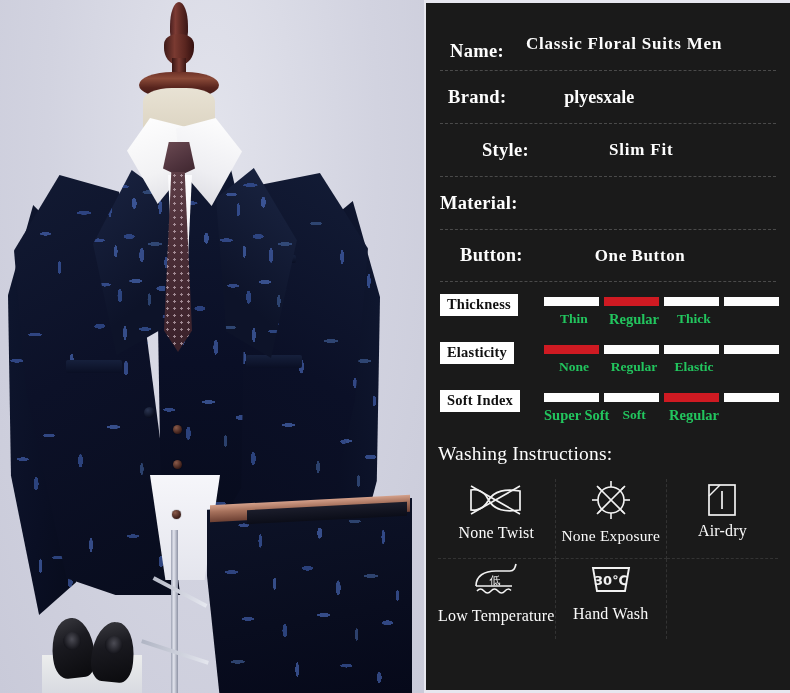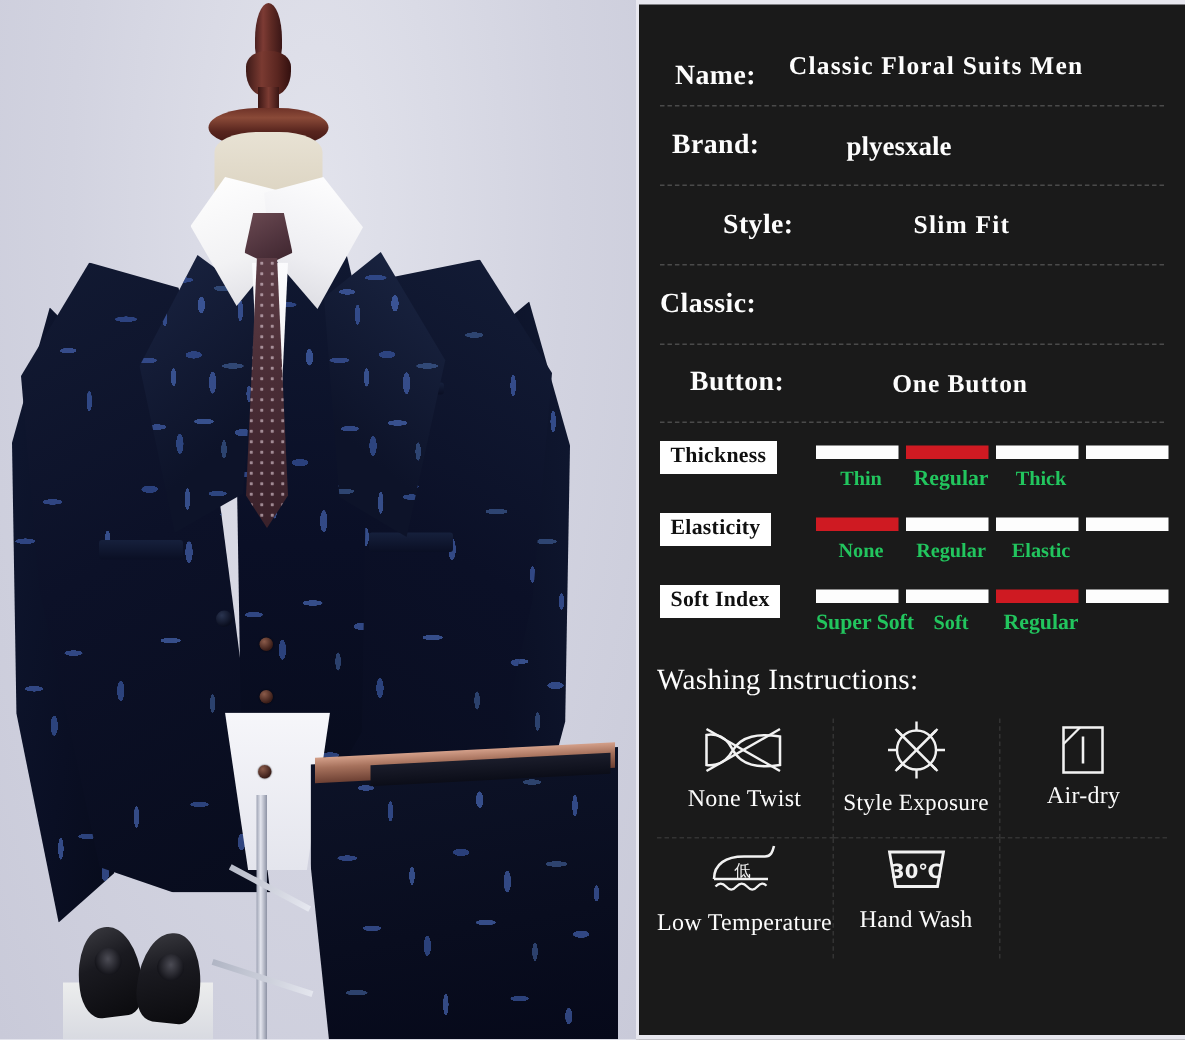--- a/index.html
+++ b/index.html
@@ -512,21 +512,21 @@
       </div>
       <div class="spec-row r-brand">
         <span class="spec-key">Brand:</span>
         <span class="spec-val">plyesxale</span>
       </div>
       <div class="spec-row r-style">
         <span class="spec-key">Style:</span>
         <span class="spec-val">Slim  Fit</span>
       </div>
       <div class="spec-row r-material">
-        <span class="spec-key">Classic:</span>
+        <span class="spec-key">Material:</span>
       </div>
       <div class="spec-row r-button">
         <span class="spec-key">Button:</span>
         <span class="spec-val">One  Button</span>
       </div>
     </div>
 
     <div class="ratings">
 
       <div class="rate-row">
@@ -600,21 +600,21 @@
             <line x1="4" y1="21" x2="10" y2="21" stroke="#f2f2f2" stroke-width="1.6"></line>
             <line x1="36" y1="21" x2="42" y2="21" stroke="#f2f2f2" stroke-width="1.6"></line>
             <line x1="9" y1="7" x2="13" y2="11" stroke="#f2f2f2" stroke-width="1.6"></line>
             <line x1="33" y1="31" x2="37" y2="35" stroke="#f2f2f2" stroke-width="1.6"></line>
             <line x1="37" y1="7" x2="33" y2="11" stroke="#f2f2f2" stroke-width="1.6"></line>
             <line x1="13" y1="31" x2="9" y2="35" stroke="#f2f2f2" stroke-width="1.6"></line>
             <line x1="10" y1="8" x2="36" y2="34" stroke="#f2f2f2" stroke-width="1.7"></line>
             <line x1="36" y1="8" x2="10" y2="34" stroke="#f2f2f2" stroke-width="1.7"></line>
           </svg>
         </div>
-        <div class="wash-cap">Style Exposure</div>
+        <div class="wash-cap">None Exposure</div>
       </div>
 
       <div class="wash-cell cell-4">
         <div class="wash-ico">
           <svg width="34" height="36" viewBox="0 0 34 36">
             <rect x="4" y="3" width="26" height="30" fill="none" stroke="#f2f2f2" stroke-width="1.7"></rect>
             <line x1="4" y1="14" x2="15" y2="3" stroke="#f2f2f2" stroke-width="1.5"></line>
             <line x1="17" y1="9" x2="17" y2="27" stroke="#f2f2f2" stroke-width="1.7"></line>
           </svg>
         </div>

